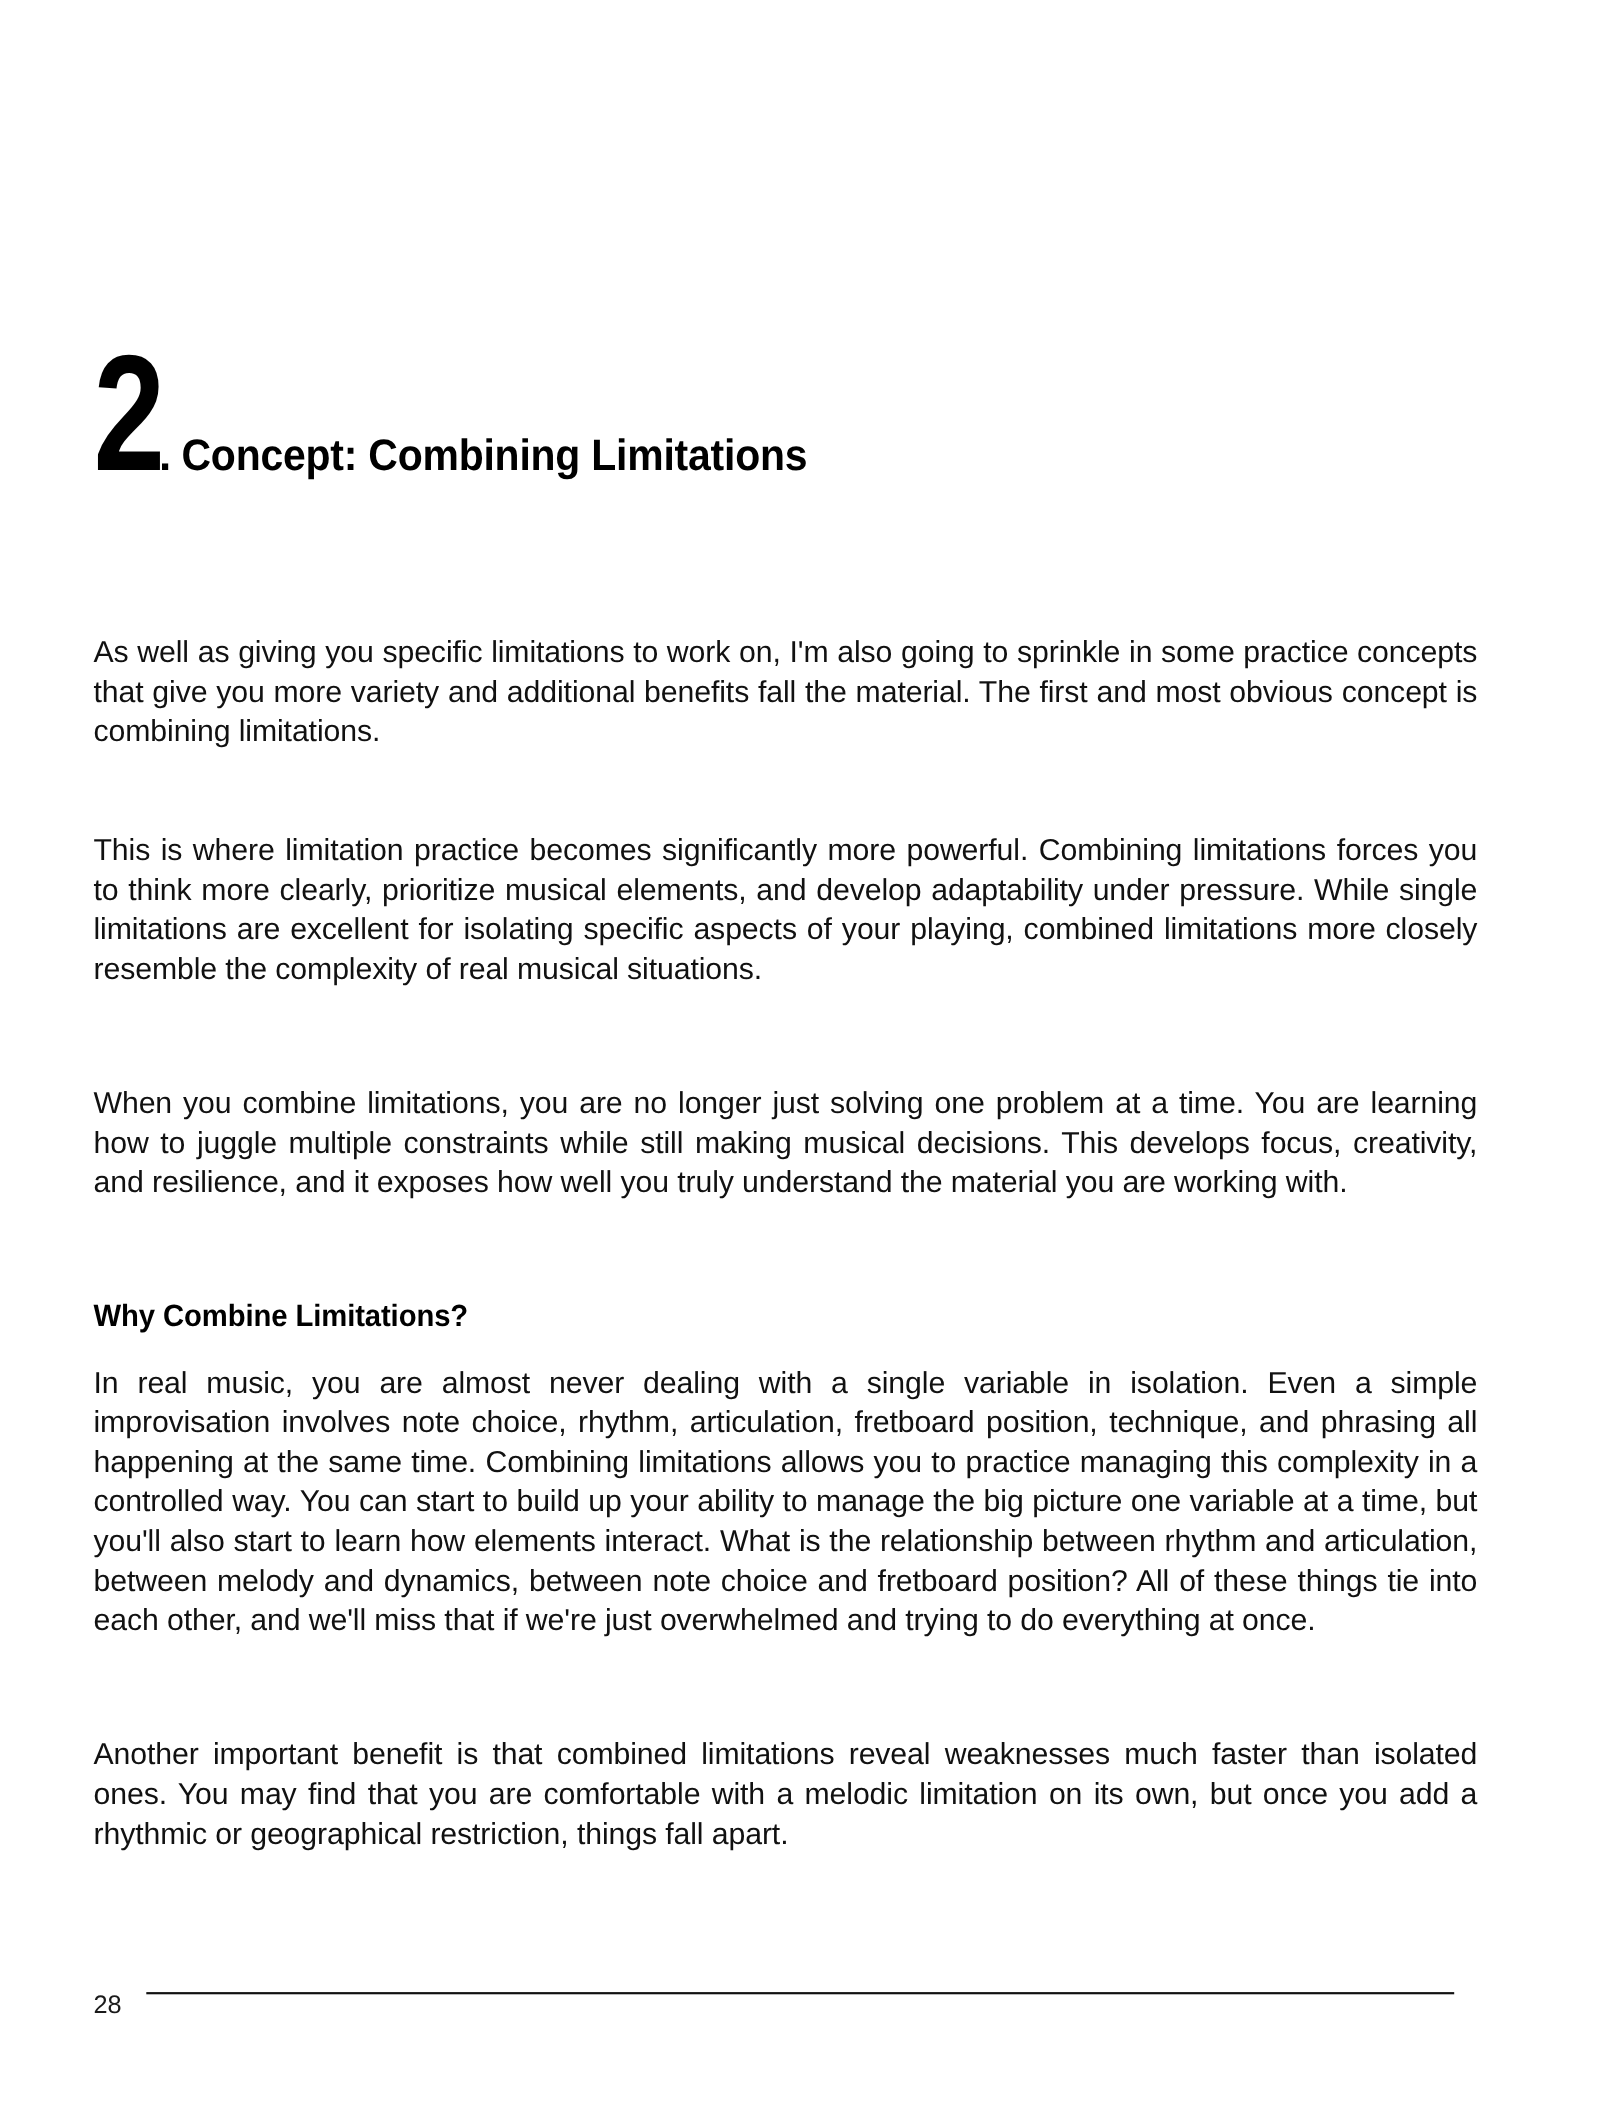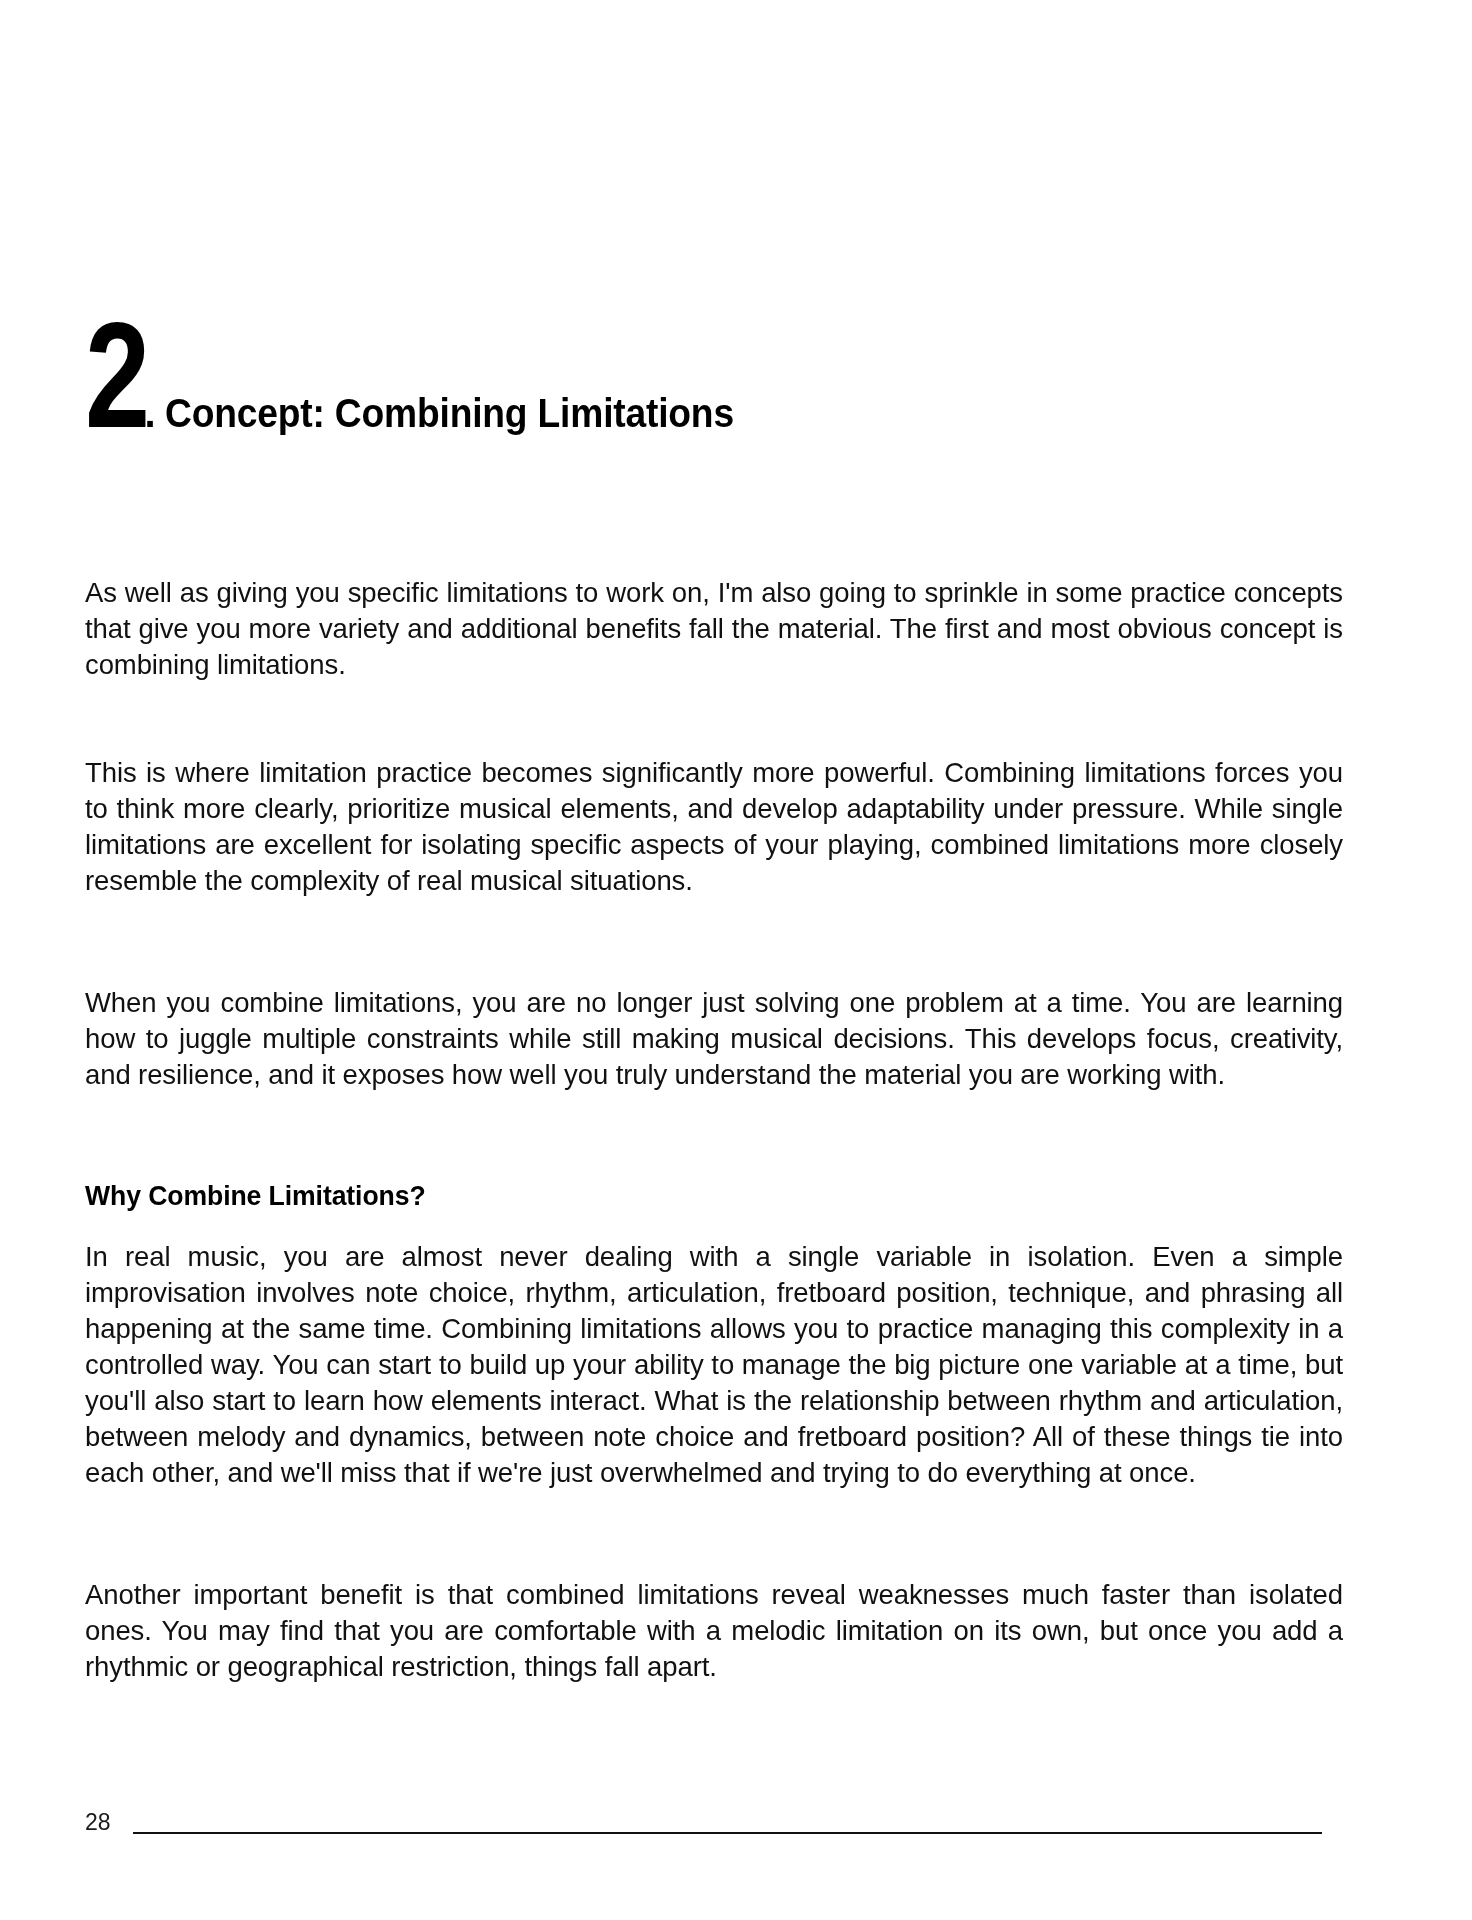--- a/index.html
+++ b/index.html
@@ -105,21 +105,21 @@
     transform-origin: left center;
   }
 
   
   .footer {
     position: absolute;
     left: 85px;
     bottom: 86px;
     width: 1237px;
     display: flex;
-    align-items: flex-end;
+    align-items: flex-start;
   }
   .page-number {
     font-family: "Liberation Sans", sans-serif;
     font-size: 23px;
     line-height: 23px;
     color: #1a1a1a;
     margin-right: 22px;
     white-space: nowrap;
   }
   .footer-rule {

